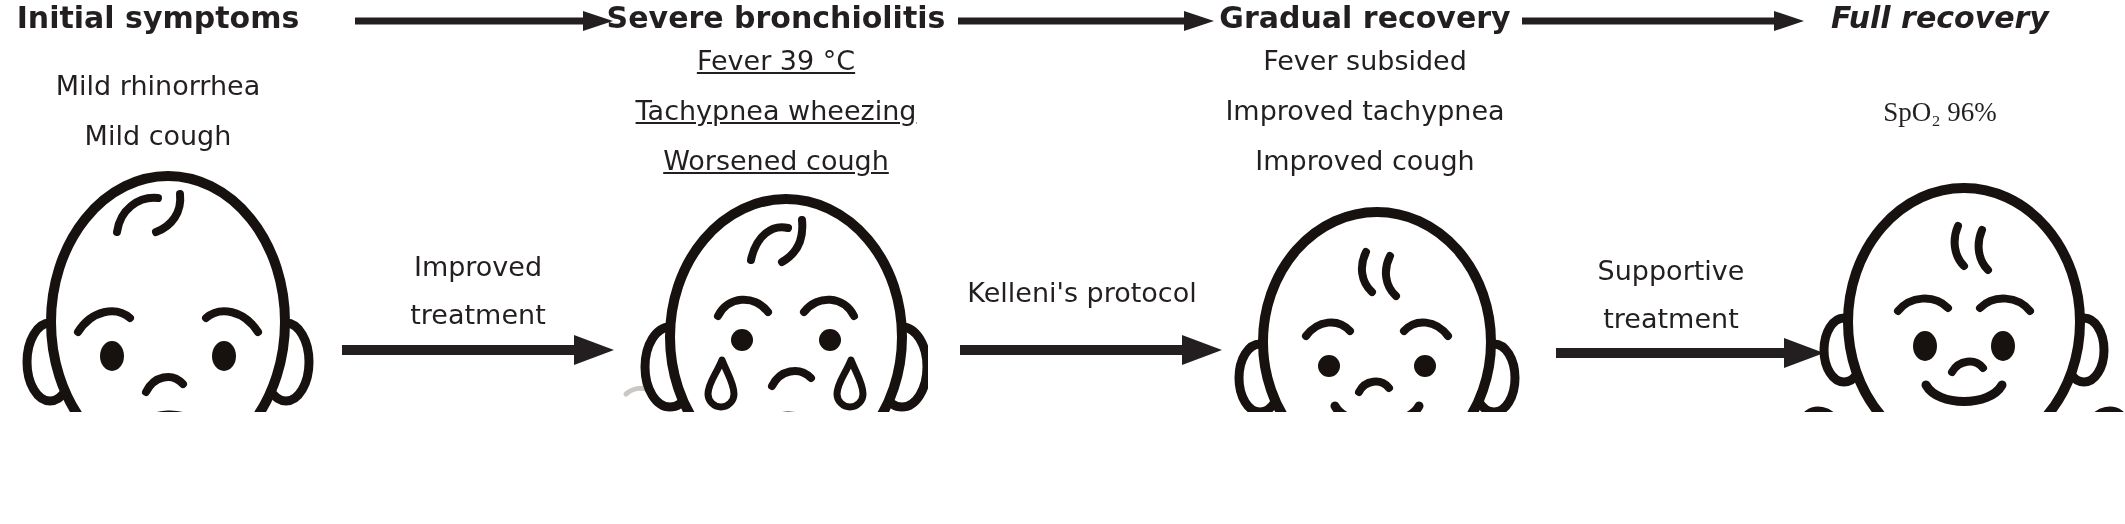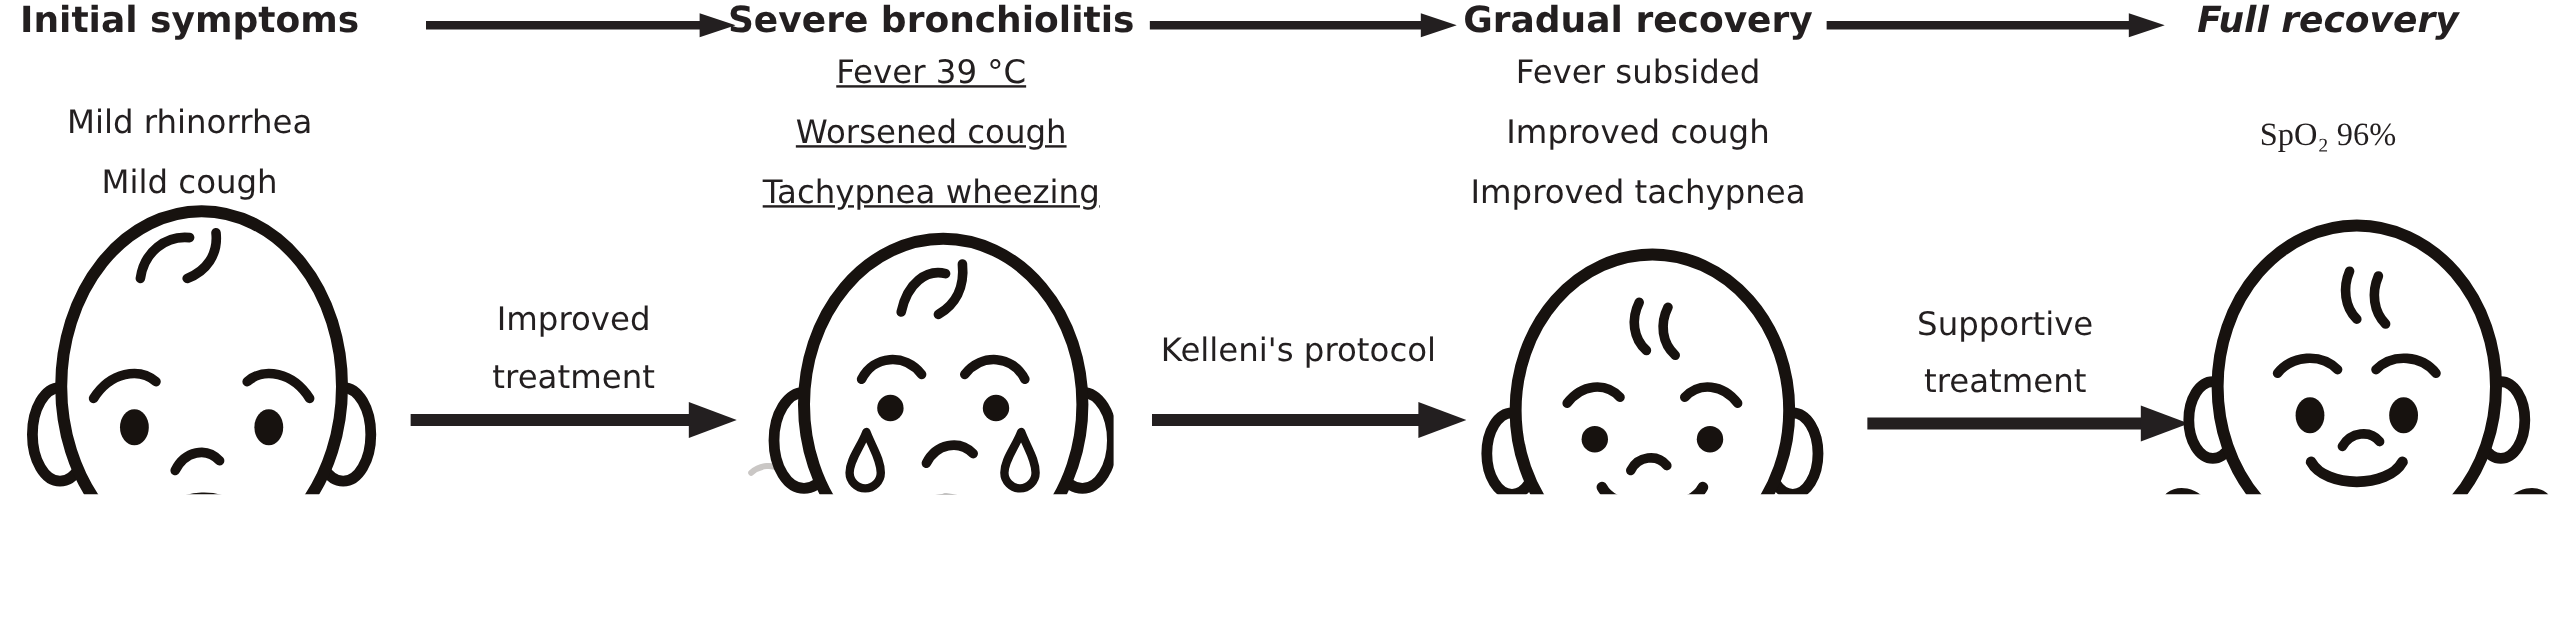--- a/index.html
+++ b/index.html
@@ -53,33 +53,33 @@
   </svg>
   <svg class="arrow" style="left:958px;top:10px;" width="256" height="22">
     <line x1="0" y1="11" x2="230" y2="11" stroke-width="7"></line>
     <polygon points="226,1 256,11 226,21"></polygon>
   </svg>
   <svg class="arrow" style="left:1522px;top:10px;" width="282" height="22">
     <line x1="0" y1="11" x2="256" y2="11" stroke-width="7"></line>
     <polygon points="252,1 282,11 252,21"></polygon>
   </svg>
 
-  <div class="symptoms" style="left:158px;top:78px;">
+  <div class="symptoms" style="left:158px;top:61px;">
     <div>Mild rhinorrhea</div>
     <div>Mild cough</div>
   </div>
   <div class="symptoms" style="left:776px;top:36px;text-decoration:underline;">
     <div>Fever 39 °C</div>
+    <div>Tachypnea wheezing</div>
     <div>Worsened cough</div>
-    <div>Tachypnea wheezing</div>
   </div>
   <div class="symptoms" style="left:1365px;top:36px;">
     <div>Fever subsided</div>
+    <div>Improved tachypnea</div>
     <div>Improved cough</div>
-    <div>Improved tachypnea</div>
   </div>
   <div class="symptoms" style="left:1940px;top:87px;font-family:Liberation Serif, serif;">
     <div>SpO₂ 96%</div>
   </div>
 
   <div class="transition-label" style="left:478px;top:243px;">
     <div>Improved</div>
     <div>treatment</div>
   </div>
   <div class="transition-label" style="left:1082px;top:269px;">

